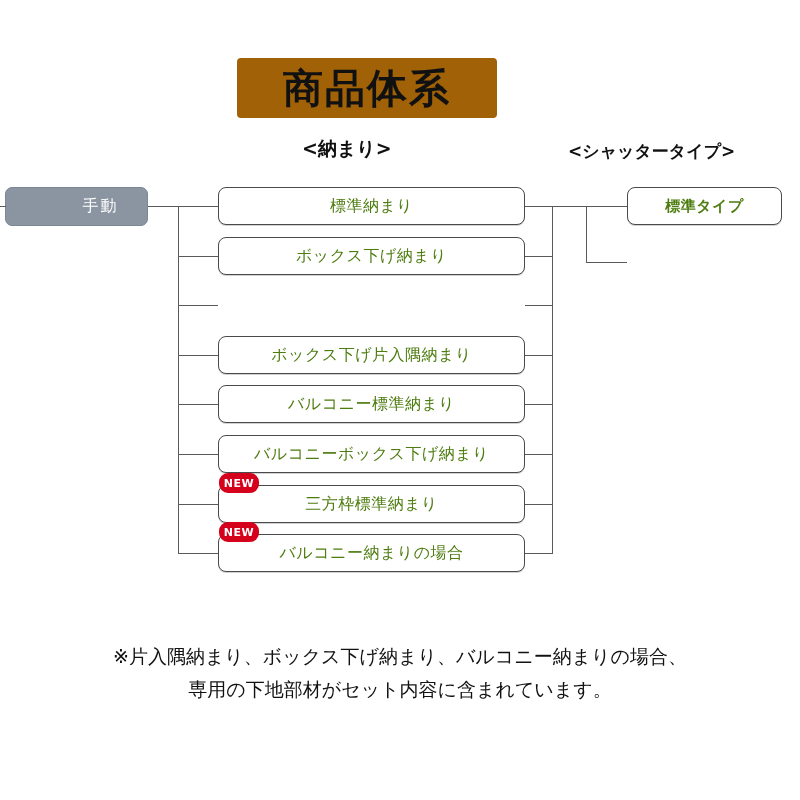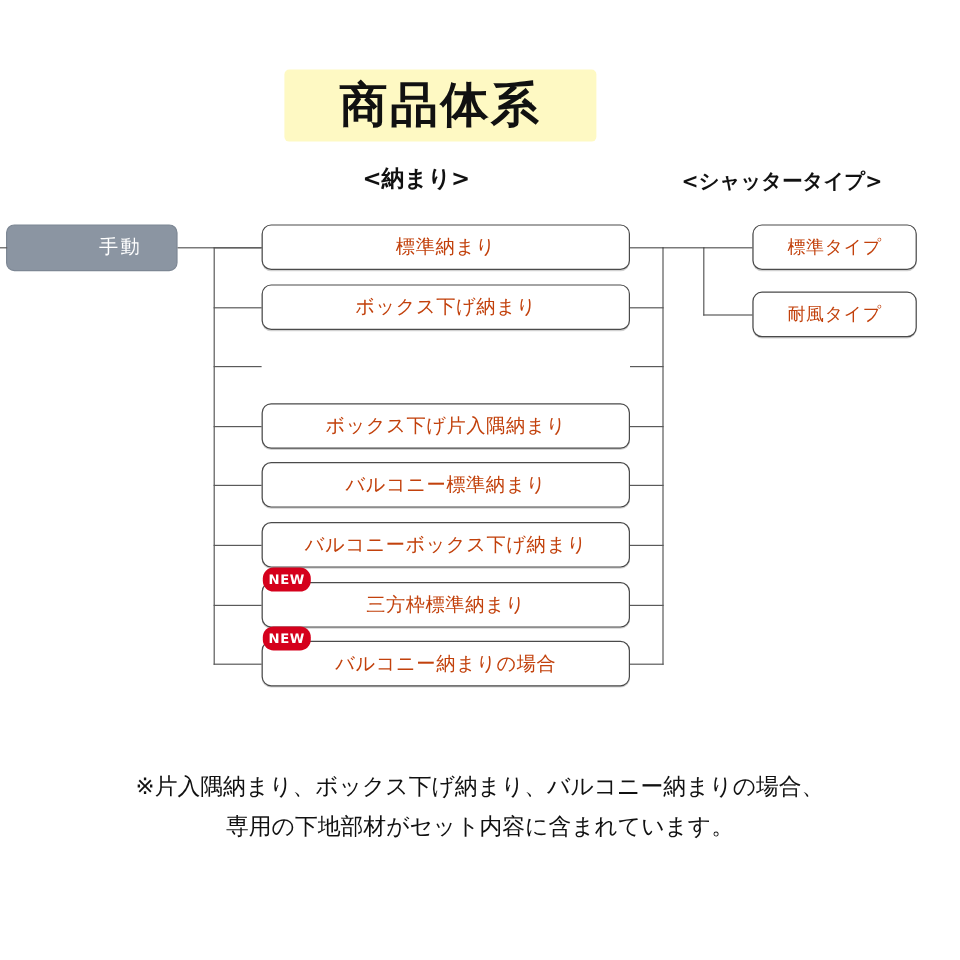--- a/index.html
+++ b/index.html
@@ -21,21 +21,21 @@
     background: #ffffff;
   }
 
   
   .title-banner {
     position: absolute;
     left: 237px;
     top: 58px;
     width: 260px;
     height: 60px;
-    background: #fef9c3;
+    background: #a16207;
     border-radius: 4px;
     display: flex;
     align-items: center;
     justify-content: center;
   }
   .title-banner .title-text {
     font-size: 40px;
     font-weight: bold;
     letter-spacing: 2px;
     color: #111111;
@@ -89,34 +89,35 @@
     background: #ffffff;
     border: 1px solid #4a4a4a;
     border-radius: 8px;
     display: flex;
     align-items: center;
     justify-content: center;
     box-shadow: 0 1px 0 rgba(0,0,0,0.18);
   }
   .node-box .node-label {
     font-size: 16px;
-    color: #c2410c;
+    color: #4d7c0f;
     letter-spacing: 0.5px;
     white-space: nowrap;
   }
 
   .nawamari-box {
     left: 218px;
     width: 307px;
     height: 38px;
   }
   .shutter-box {
     left: 627px;
-    width: 137px;
+    width: 155px;
     height: 38px;
+    font-weight: bold;
   }
   .shutter-box .node-label {
     font-size: 15px;
   }
 
   
   .new-badge {
     position: absolute;
     width: 40px;
     height: 20px;
@@ -231,22 +232,19 @@
   <div class="new-badge" style="left:219px; top:473px;">
     <span class="badge-text">NEW</span>
   </div>
   <div class="new-badge" style="left:219px; top:522px;">
     <span class="badge-text">NEW</span>
   </div>
 
   <div class="node-box shutter-box" style="top:187px;">
     <span class="node-label">標準タイプ</span>
   </div>
-  <div class="node-box shutter-box" style="top:243px;">
-    <span class="node-label">耐風タイプ</span>
-  </div>
 
   <div class="footnote">
     <span class="fn-line">※片入隅納まり、ボックス下げ納まり、バルコニー納まりの場合、</span>
     <span class="fn-line">専用の下地部材がセット内容に含まれています。</span>
   </div>
 
 </div>
 
 </body></html>

